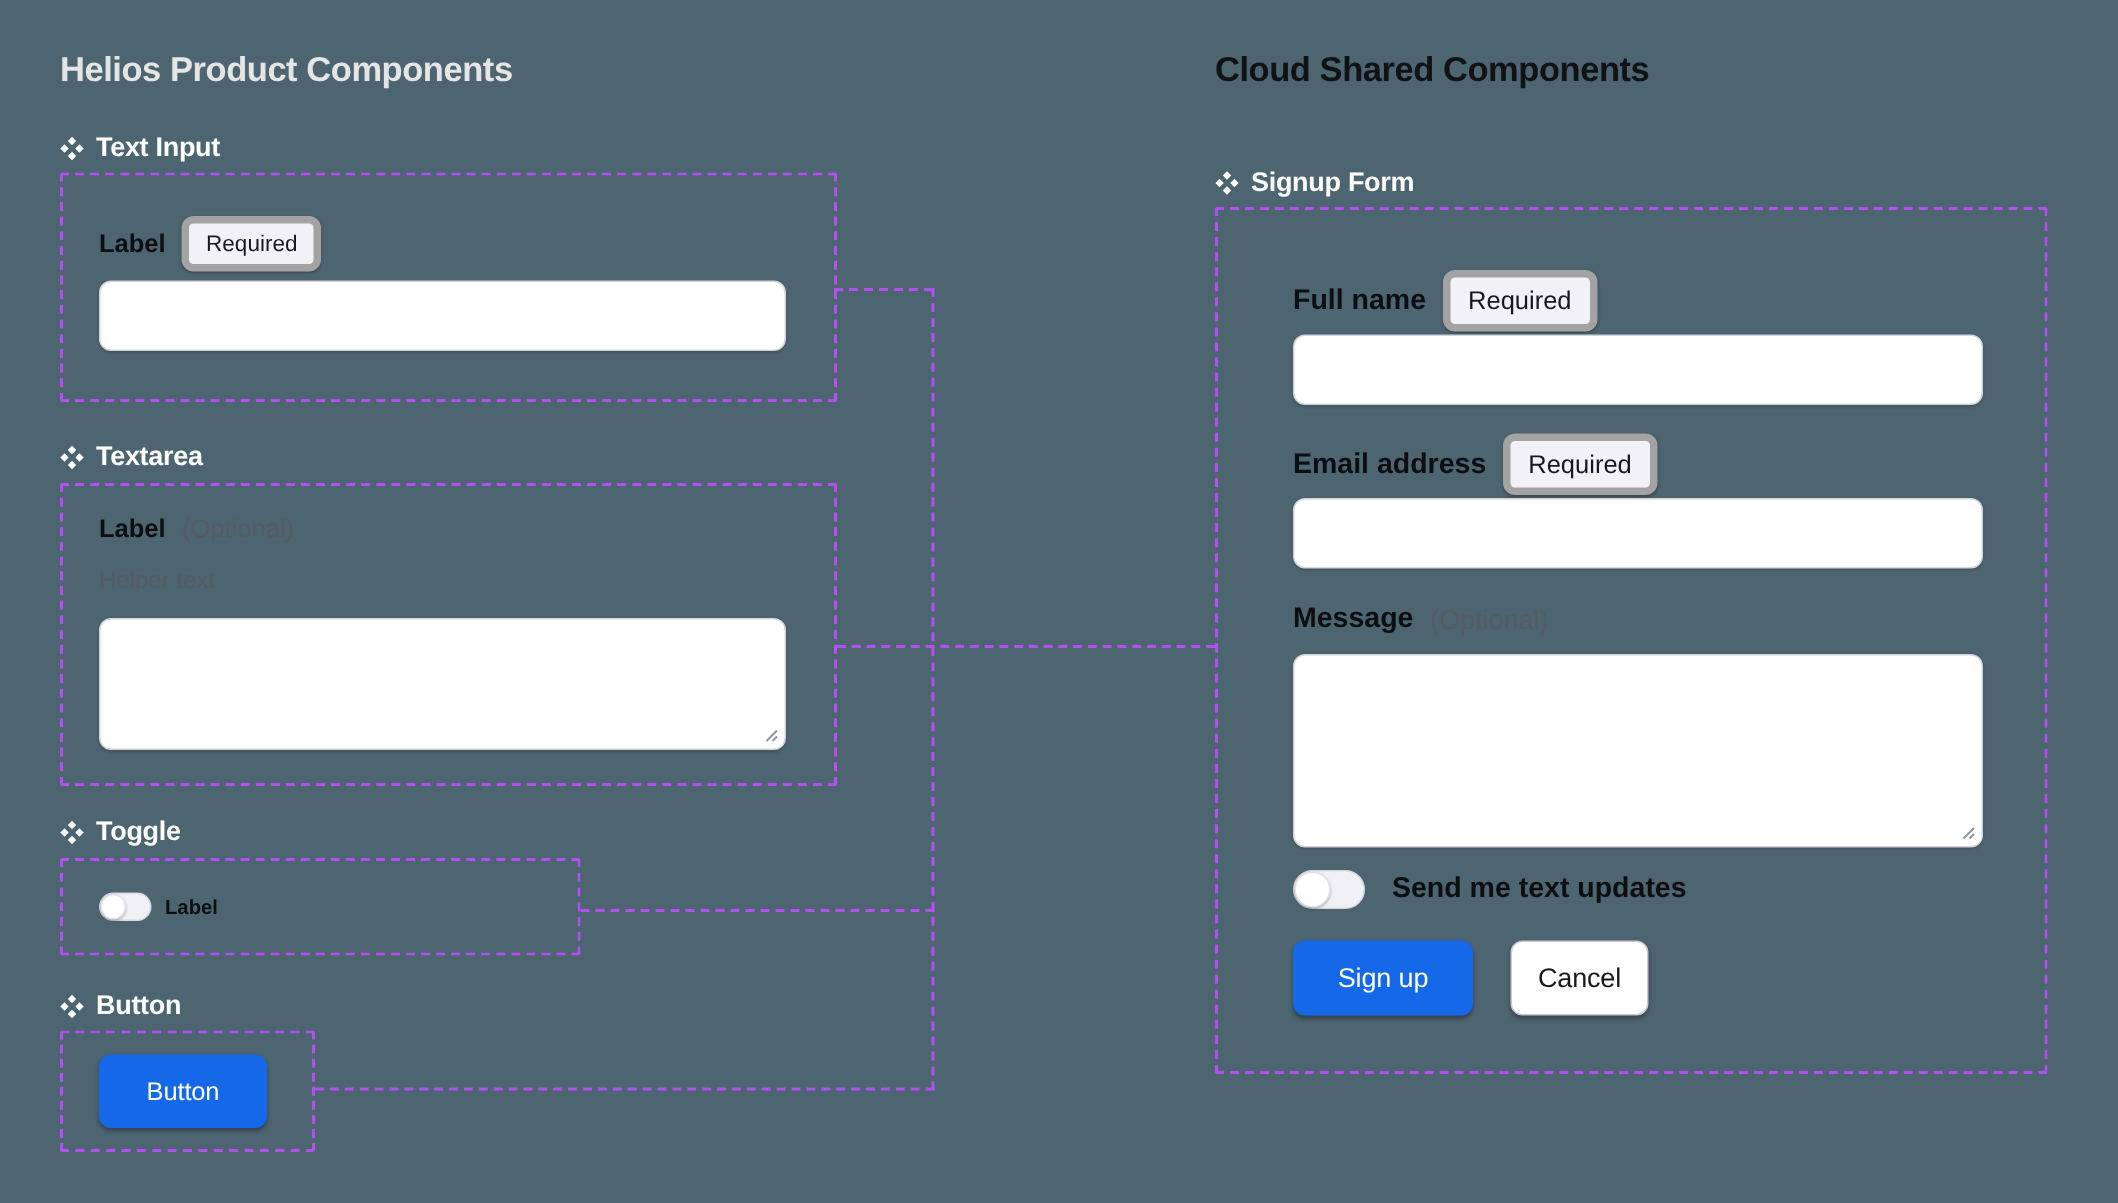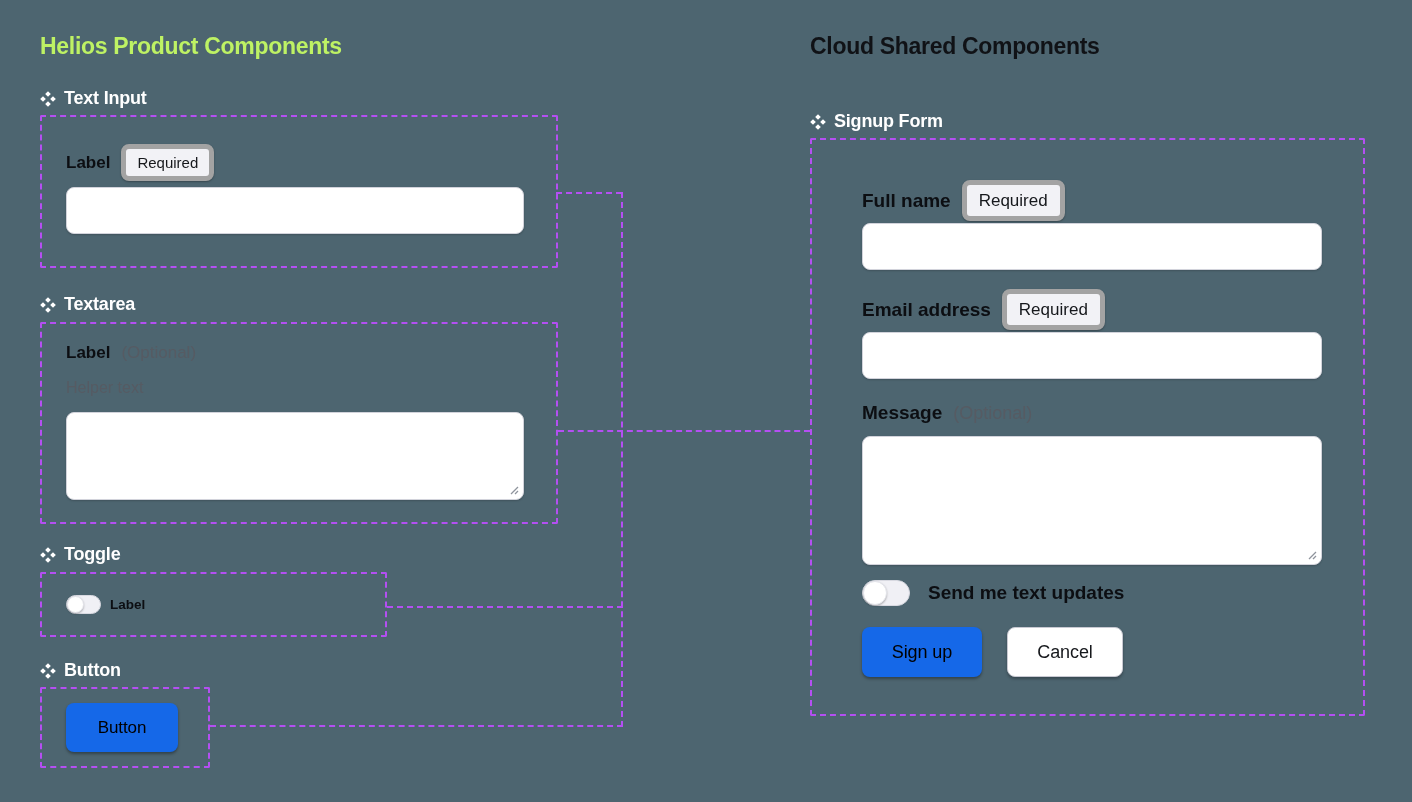--- a/index.html
+++ b/index.html
@@ -13,21 +13,21 @@
     overflow: hidden;
   }
   .abs { position: absolute; }
 
   
   .page-title {
     font-size: 23px;
     font-weight: 700;
     letter-spacing: -0.3px;
   }
-  .title-blue { color: #bef264; }
+  .title-blue { color: #e5e5e5; }
   .title-dark { color: #101216; }
 
   
   .comp-header {
     display: flex;
     align-items: center;
     gap: 8px;
     color: #ffffff;
     font-size: 18px;
     font-weight: 600;
@@ -105,21 +105,21 @@
     display: flex;
     align-items: center;
     justify-content: center;
     border-radius: 8px;
     font-family: "Liberation Sans", sans-serif;
     cursor: pointer;
     letter-spacing: -0.1px;
   }
   .btn-primary {
     background: #1568E8;
-    color: #000000;
+    color: #ffffff;
     border: none;
     box-shadow: 0 2px 3px rgba(0,0,0,0.35);
   }
   .btn-secondary {
     background: #FFFFFF;
     color: #16181C;
     border: 1px solid #C8C9D2;
     box-shadow: 0 2px 3px rgba(0,0,0,0.28);
   }
 </style>
@@ -240,15 +240,15 @@
   </div>
 
   <div class="abs toggle-row" style="left:862px; top:580px;">
     <div class="toggle toggle-lg">
       <div class="knob"></div>
     </div>
     <span class="lbl lbl-19" style="margin-left:18px;">Send me text updates</span>
   </div>
 
   <button class="abs btn btn-primary" style="left:862px; top:627px; width:120px; height:50px; font-size:18px;">Sign up</button>
-  <button class="abs btn btn-secondary" style="left:1007px; top:627px; width:116px; height:50px; font-size:18px;">Cancel</button>
+  <button class="abs btn btn-secondary" style="left:1007px; top:627px; width:92px; height:50px; font-size:18px;">Cancel</button>
 
 </div>
 
 </body></html>

